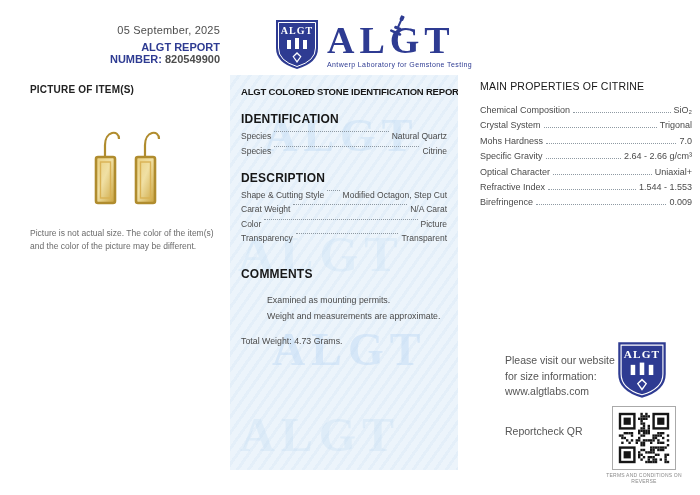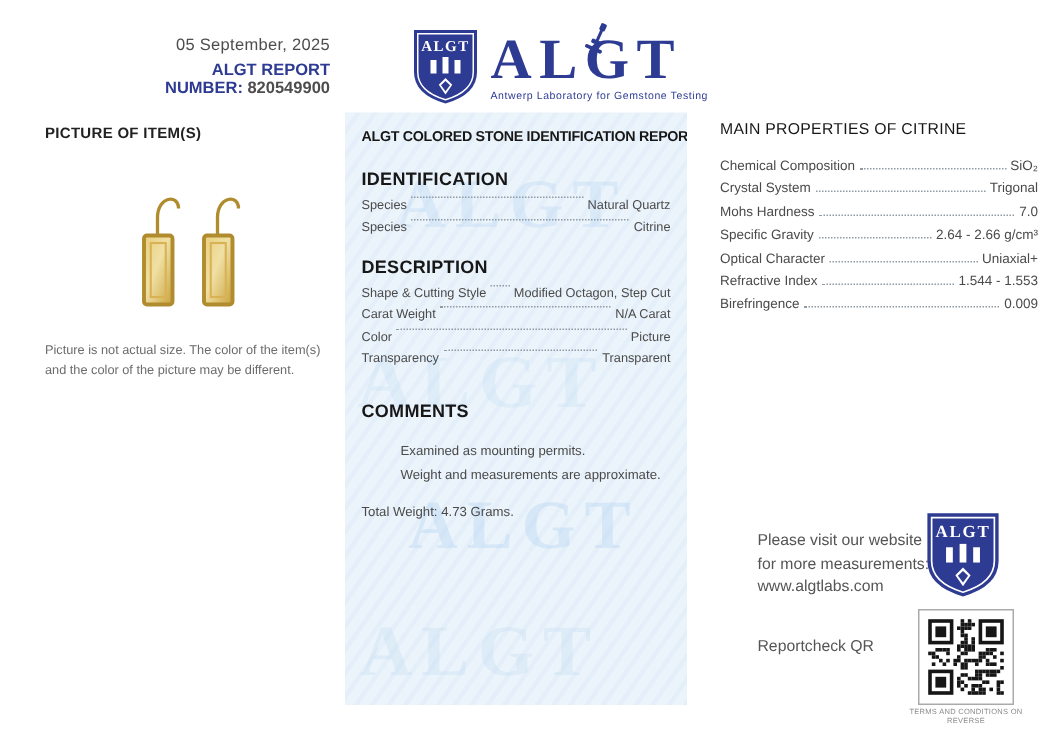--- a/index.html
+++ b/index.html
@@ -236,21 +236,21 @@
       <div class="prop-row">
         <span>Birefringence</span>
           <span class="dots"></span>
           <span class="v">0.009</span>
       </div>
     </div>
   </div>
 
   <div class="website-block">
     <div>Please visit our website</div>
-    <div>for more measurements:</div>
+    <div>for size information:</div>
     <div>www.algtlabs.com</div>
   </div>
 
   <svg class="footer-shield" viewBox="0 0 46 52">
     <path d="M2,1 h42 v28 q0,15 -21,21 q-21,-6 -21,-21 z" fill="#2e3b92"></path>
     <path d="M4.5,3.5 h37 v25.5 q0,13 -18.5,18.5 q-18.5,-5.5 -18.5,-18.5 z" fill="none" stroke="#ffffff" stroke-width="1"></path>
     <text x="23" y="15" text-anchor="middle" font-size="10" font-weight="bold" fill="#ffffff" font-family="Liberation Serif, serif" letter-spacing="1">ALGT</text>
     <rect x="13" y="21" width="4" height="9" fill="#ffffff"></rect>
     <rect x="21" y="19" width="4" height="11" fill="#ffffff"></rect>
     <rect x="29" y="21" width="4" height="9" fill="#ffffff"></rect>

